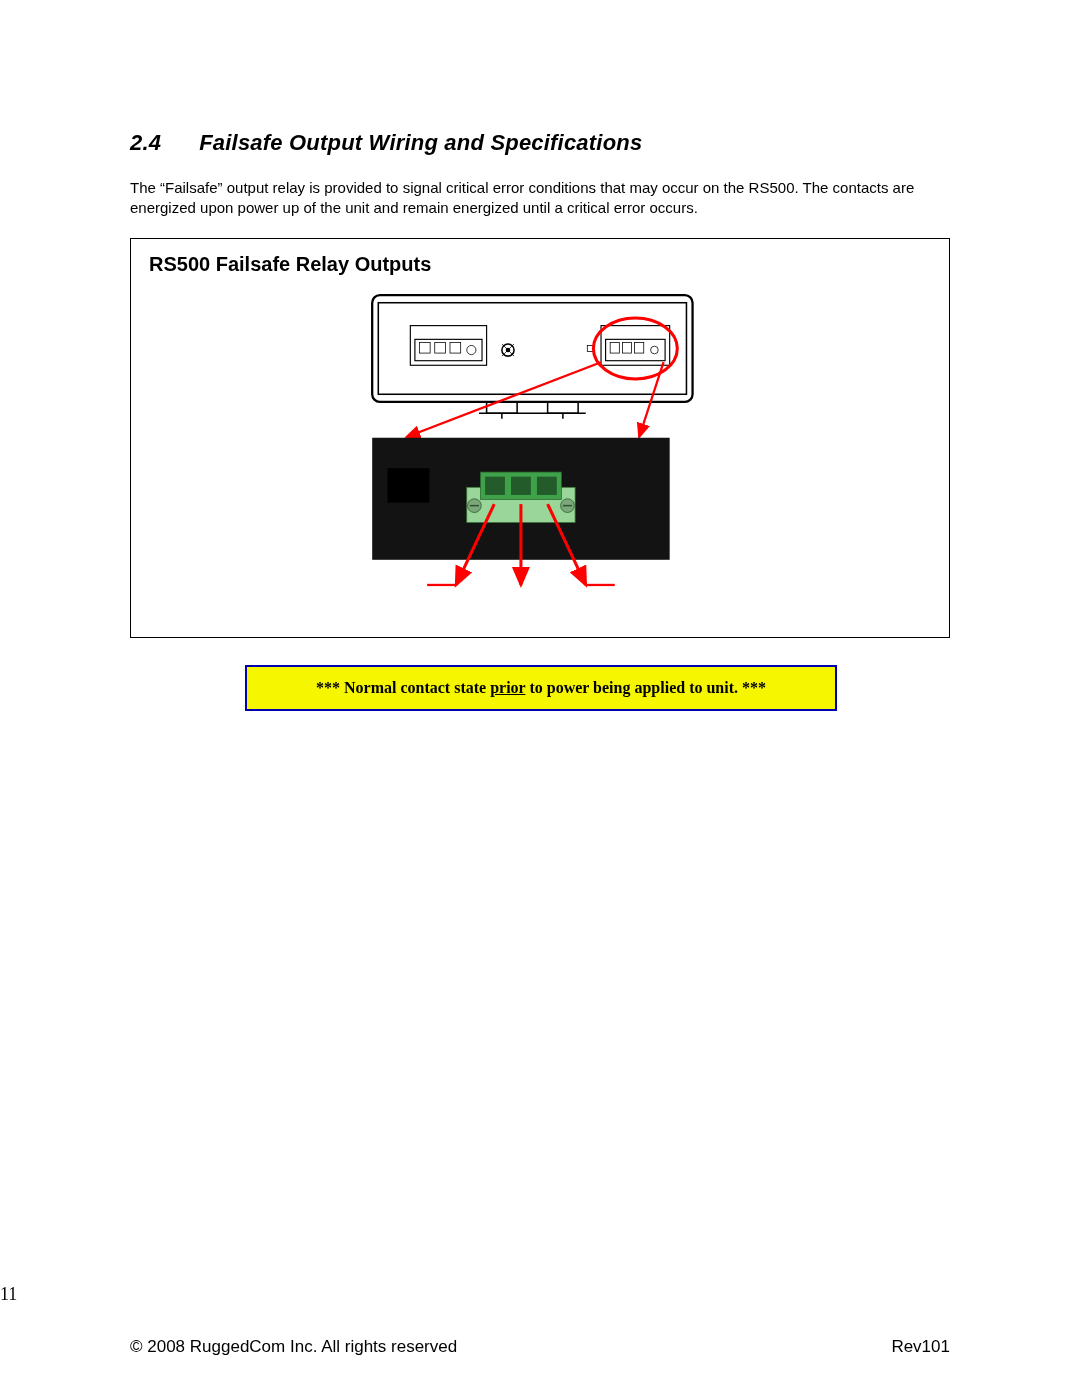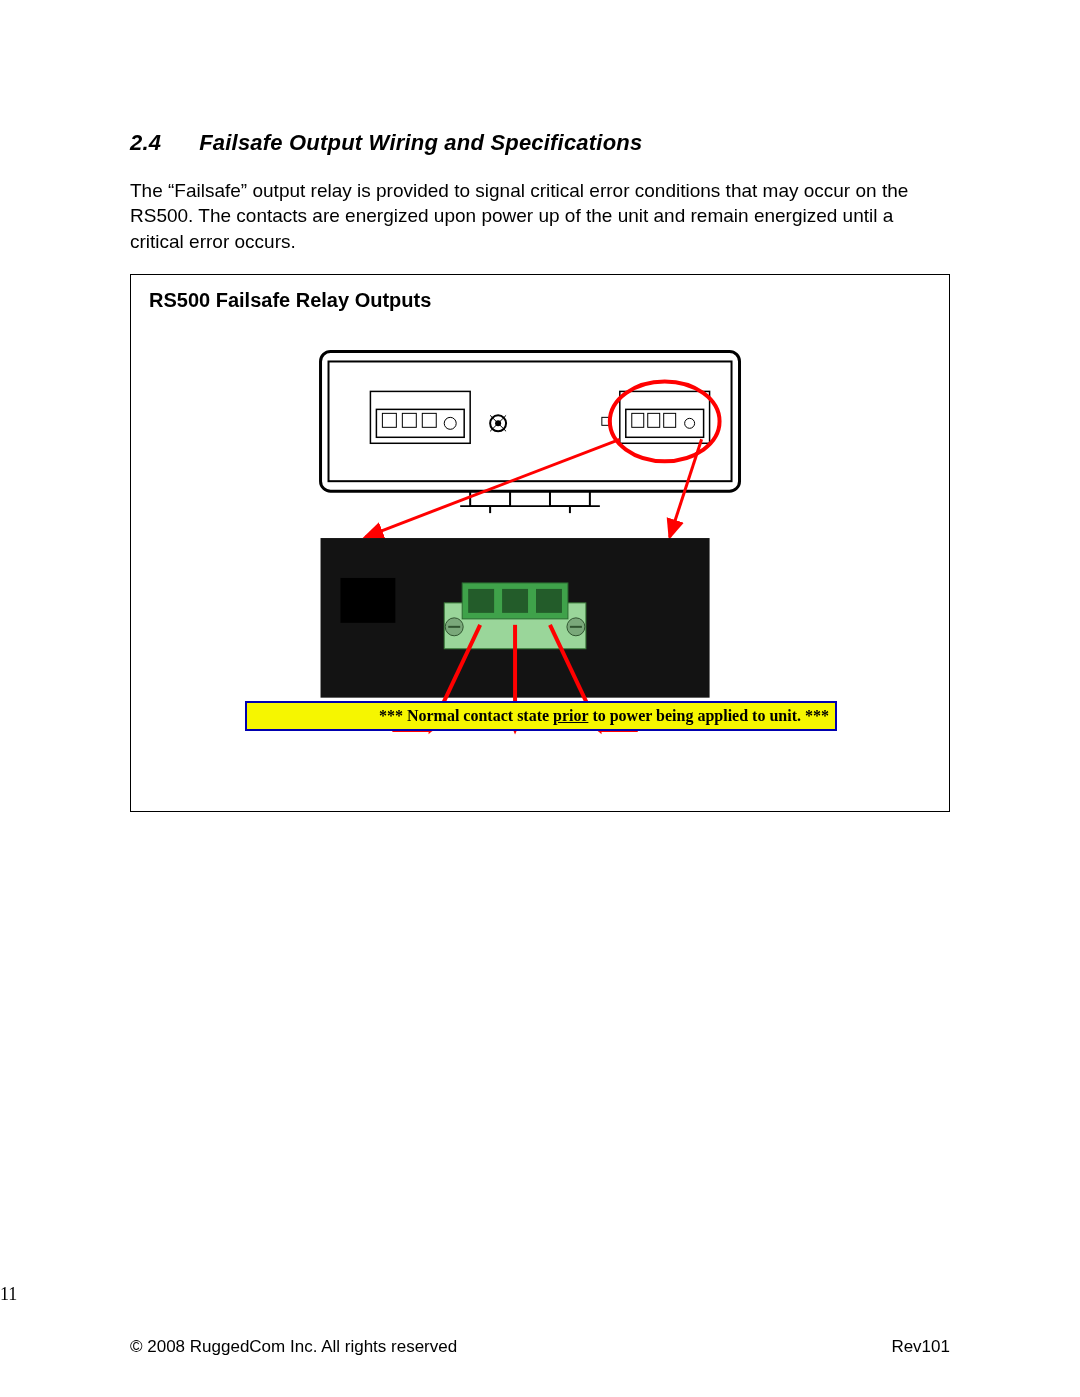--- a/index.html
+++ b/index.html
@@ -1,23 +1,23 @@
 <!DOCTYPE html>
 <html><head>
 <meta charset="utf-8">
 <style>
   html,body{margin:0;padding:0;background:#fff;font-family:Arial,Helvetica,sans-serif;color:#000}
   .page{width:1080px;height:1397px;position:relative;margin:0 auto;box-sizing:border-box;padding:130px 130px 40px 130px}
   .sec-title{font-weight:bold;font-style:italic;font-size:22px;margin:0 0 22px 0;letter-spacing:.2px}
   .sec-num{margin-right:38px}
-  .body-text{font-size:19px;line-height:1.33;margin:0 0 20px 0}
-  .figure-box{border:1.5px solid #000;height:538px;position:relative;box-sizing:border-box;padding:14px 18px 20px 18px}
+  .body-text{font-size:15px;line-height:1.33;margin:0 0 20px 0}
+  .figure-box{border:1.5px solid #000;height:400px;position:relative;box-sizing:border-box;padding:14px 18px 20px 18px}
   .fig-title{font-weight:bold;font-size:20px;margin-bottom:10px}
   .diagram{position:absolute;left:0;right:0;top:50px;bottom:20px}
-  .note-bar{position:absolute;left:114px;right:112px;top:426px;background:#f6f600;border:2px solid #0000b0;text-align:right;padding:4px 6px}
+  .note-bar{position:absolute;left:114px;right:112px;top:426px;background:#f6f600;border:2px solid #0000b0;text-align:center;padding:12px 6px}
   .note-bar{font-family:"Times New Roman",serif;font-weight:bold;font-size:16px;color:#000}
   .note-bar .u{text-decoration:underline}
   .lbl{position:absolute;font-weight:bold;font-size:13px}
   .page-num{position:absolute;left:0;right:0;bottom:92px;font-family:"Times New Roman",serif;font-size:18px}
   .footer{position:absolute;left:130px;right:130px;bottom:40px;display:flex;justify-content:space-between;font-size:17px}
   svg{display:block}
 </style>
 </head>
 <body>
 

